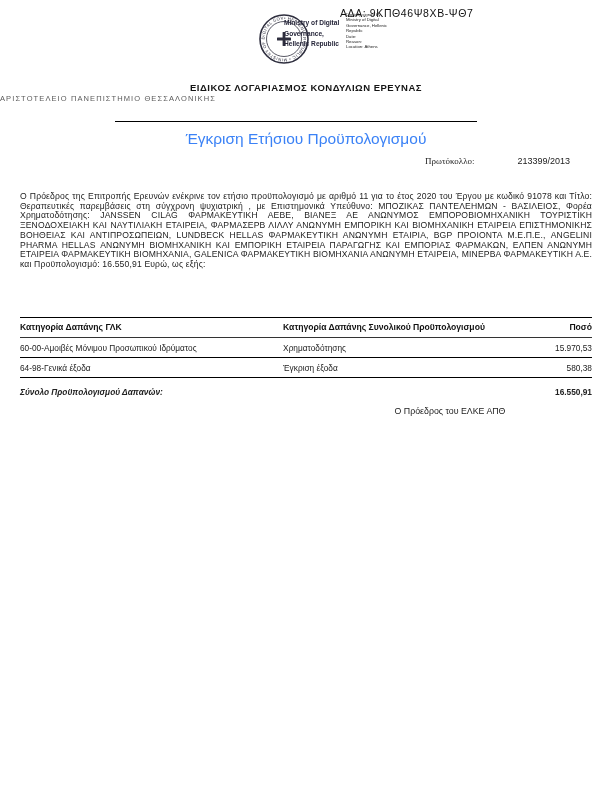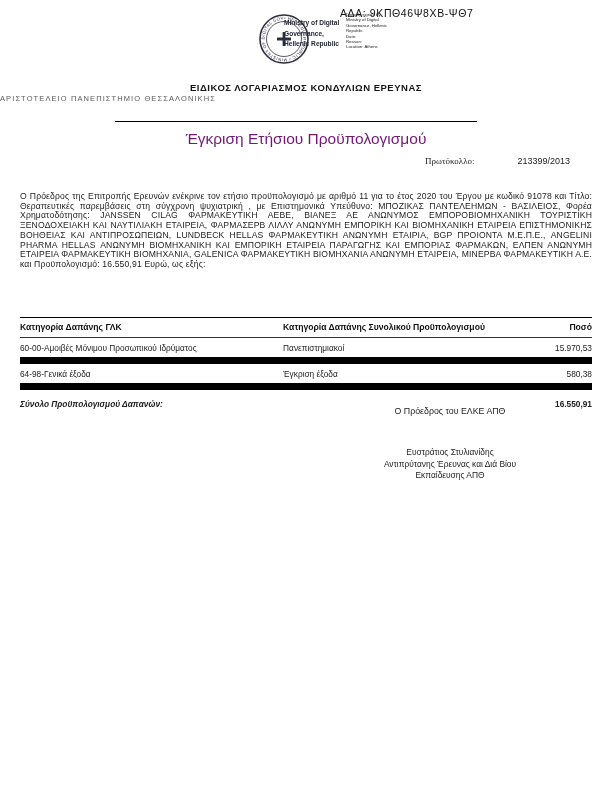--- a/index.html
+++ b/index.html
@@ -36,21 +36,21 @@
   .org2 {
     position: absolute; top: 94px; left: 0; width: 100%;
     font-size: 7.5px; letter-spacing: 1.1px; color: #5a5a5a;
   }
   .rule {
     position: absolute; top: 121px; left: 115px; width: 362px;
     border-top: 1.2px solid #000;
   }
   .title {
     position: absolute; top: 130px; left: 0; width: 100%;
-    text-align: center; font-size: 15.5px; color: #701a75;
+    text-align: center; font-size: 15.5px; color: #3b82f6;
   }
   .protocol {
     position: absolute; top: 156px; left: 0; width: 592px;
     font-size: 9px; color: #222; text-align: right;
   }
   .protocol .p-label { position: absolute; left: 425px; font-family: Liberation Serif, serif; }
   .protocol .p-value { position: absolute; left: 495px; width: 75px; text-align: right; }
   .body-par {
     position: absolute; top: 192px; left: 20px; width: 572px;
     font-size: 8.6px; line-height: 9.7px; text-align: justify;
@@ -63,21 +63,21 @@
   .budget-table th {
     text-align: left; font-size: 8.6px; font-weight: bold; color: #111;
     padding: 4px 0 5px 0;
     border-top: 1.5px solid #000; border-bottom: 1px solid #333;
   }
   .budget-table th.c1 { width: 46%; }
   .budget-table th.c2 { width: 42%; }
   .budget-table th.c3 { width: 12%; text-align: right; }
   .budget-table td {
     font-size: 8.3px; color: #222; padding: 4.5px 0;
-    border-bottom: 7px solid #000000;
+    border-bottom: 1px solid #000000;
   }
   .budget-table td.num { text-align: right; }
   .budget-table tfoot td { border-bottom: none; padding-top: 9px; }
   .total-label { font-weight: bold; font-style: italic; font-size: 9.3px; color: #111; }
   .total-value { font-weight: bold; font-size: 10.5px; color: #000; }
   .role {
     position: absolute; top: 406px; left: 330px; width: 240px;
     text-align: center; font-size: 8.8px; color: #222;
   }
   .sig-block {
@@ -145,40 +145,35 @@
     <thead>
       <tr>
         <th class="c1">Κατηγορία Δαπάνης ΓΛΚ</th>
         <th class="c2">Κατηγορία Δαπάνης Συνολικού Προϋπολογισμού</th>
         <th class="c3">Ποσό</th>
       </tr>
     </thead>
     <tbody>
       <tr>
         <td>60-00-Αμοιβές Μόνιμου Προσωπικού Ιδρύματος</td>
-        <td>Πανεπιστημιακοί</td>
+        <td>Χρηματοδότησης</td>
         <td class="num">15.970,53</td>
       </tr>
       <tr>
         <td>64-98-Γενικά έξοδα</td>
         <td>Έγκριση έξοδα</td>
         <td class="num">580,38</td>
       </tr>
     </tbody>
     <tfoot>
       <tr>
         <td colspan="2" class="total-label">Σύνολο Προϋπολογισμού Δαπανών:</td>
         <td class="total-value num">16.550,91</td>
       </tr>
     </tfoot>
   </table>
 
   <div class="role">Ο Πρόεδρος του ΕΛΚΕ ΑΠΘ</div>
 
-  <div class="sig-block">
-    <div>Ευστράτιος Στυλιανίδης</div>
-    <div>Αντιπρύτανης Έρευνας και Διά Βίου</div>
-    <div>Εκπαίδευσης ΑΠΘ</div>
-  </div>
 
   <div class="footer">Σελίδα 1 από 1</div>
 
 </div>
 
 </body></html>

